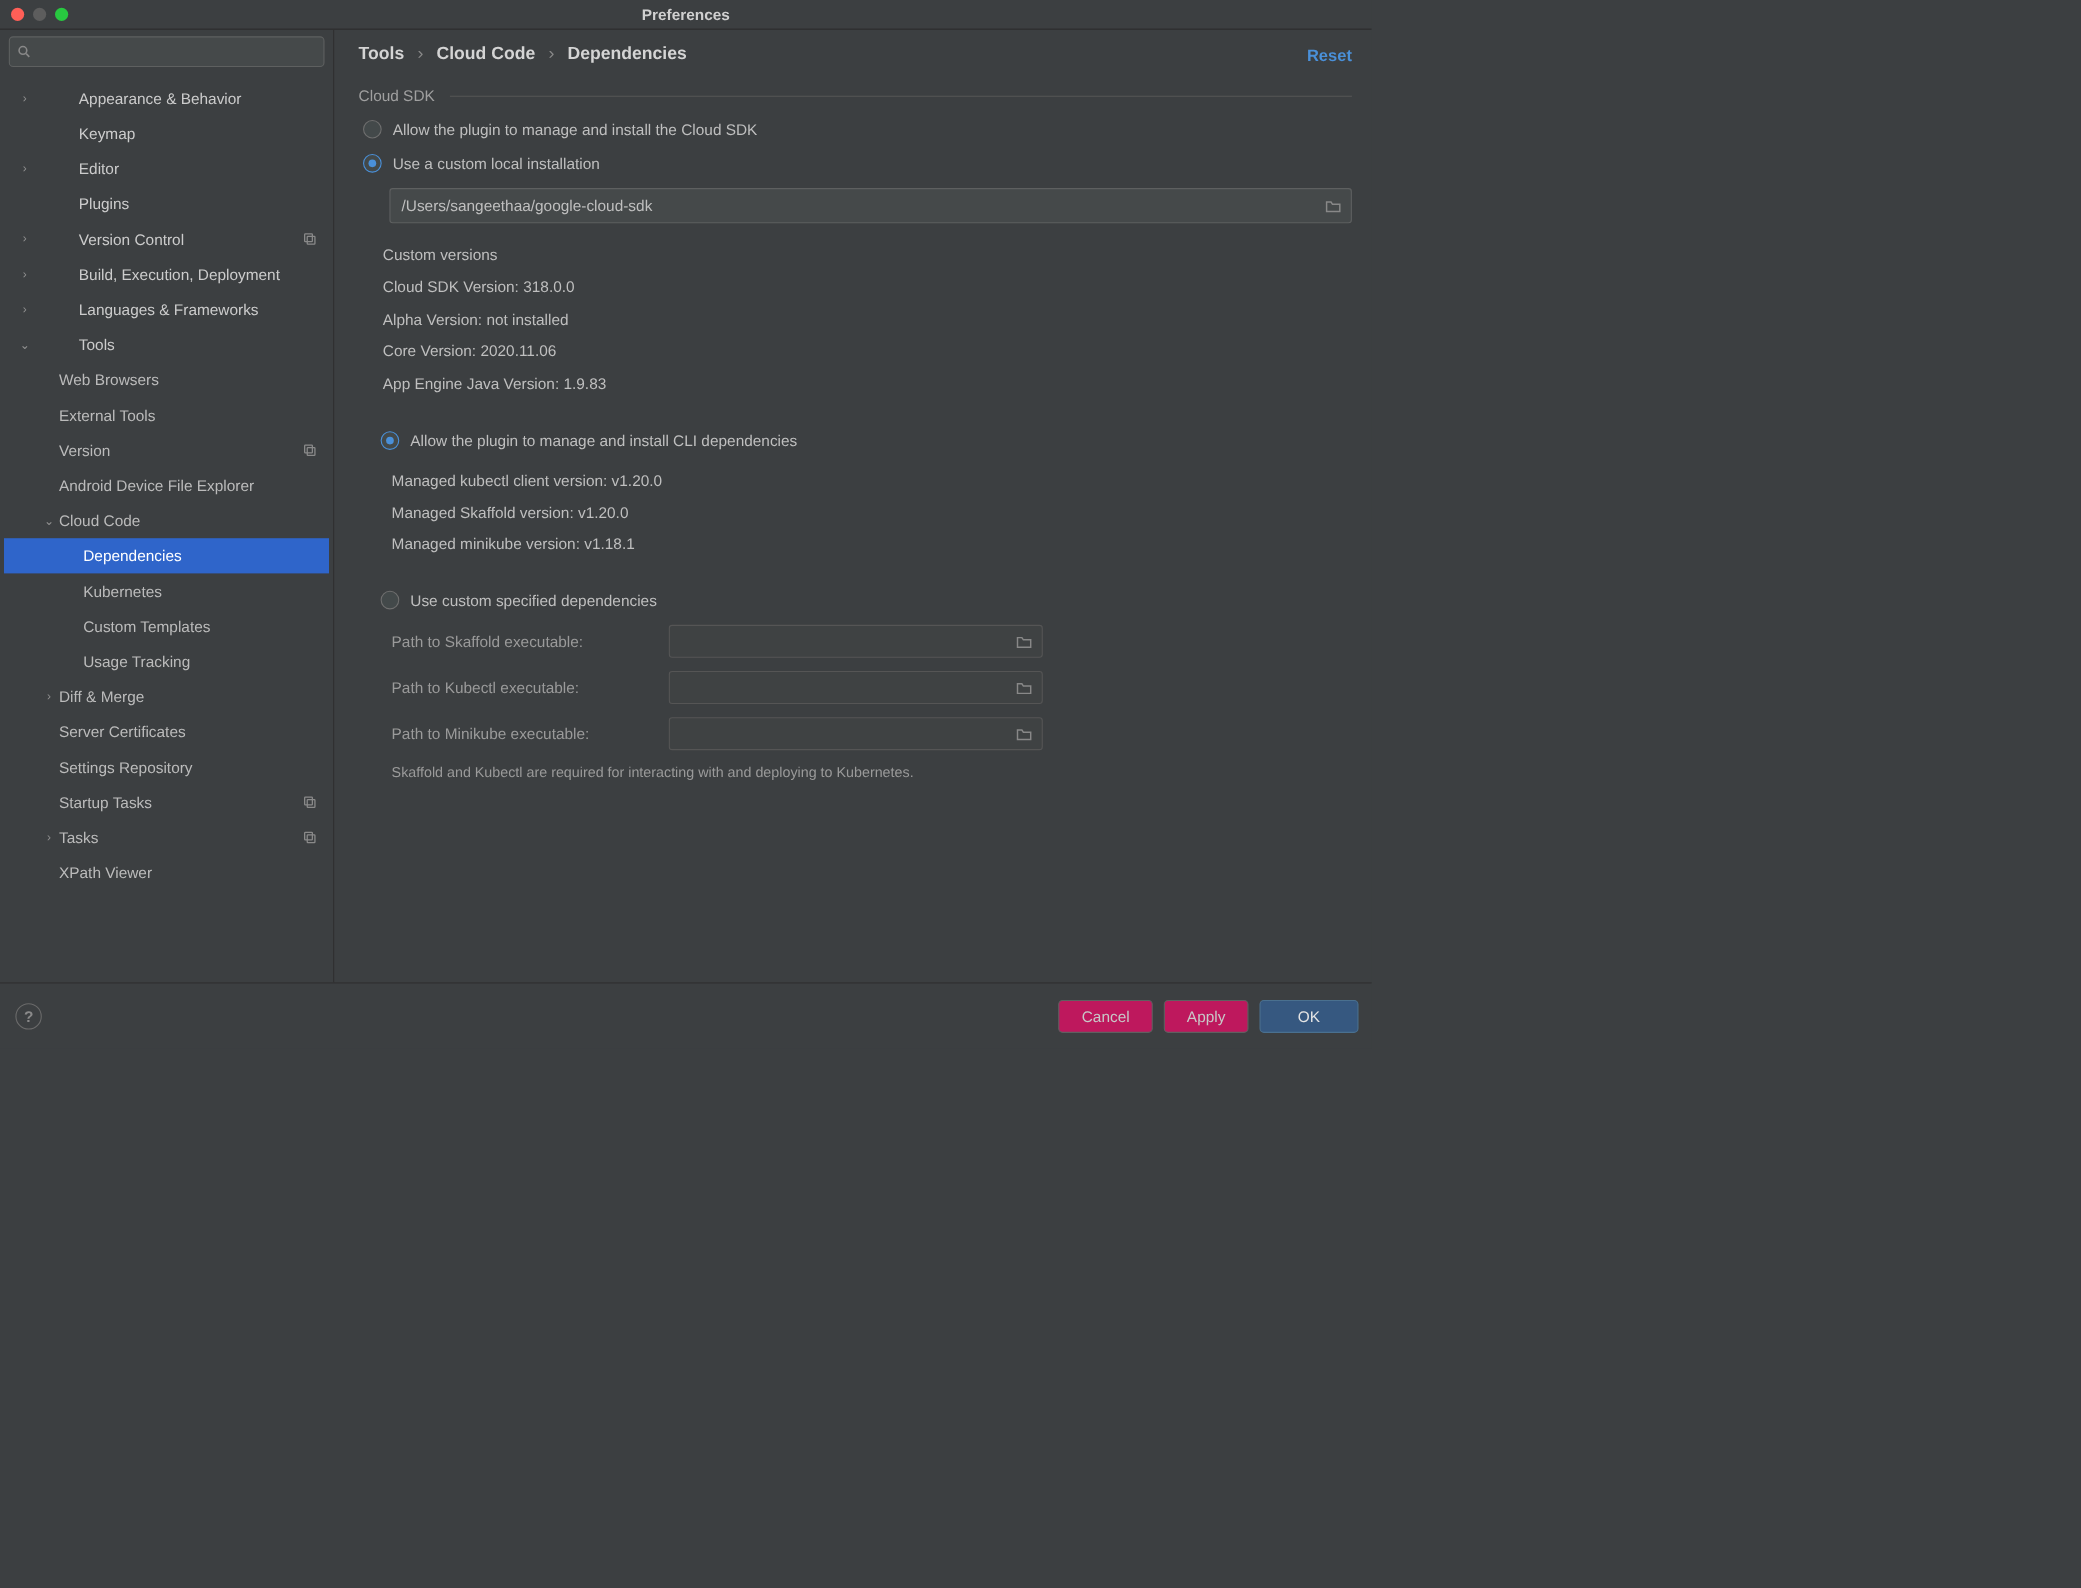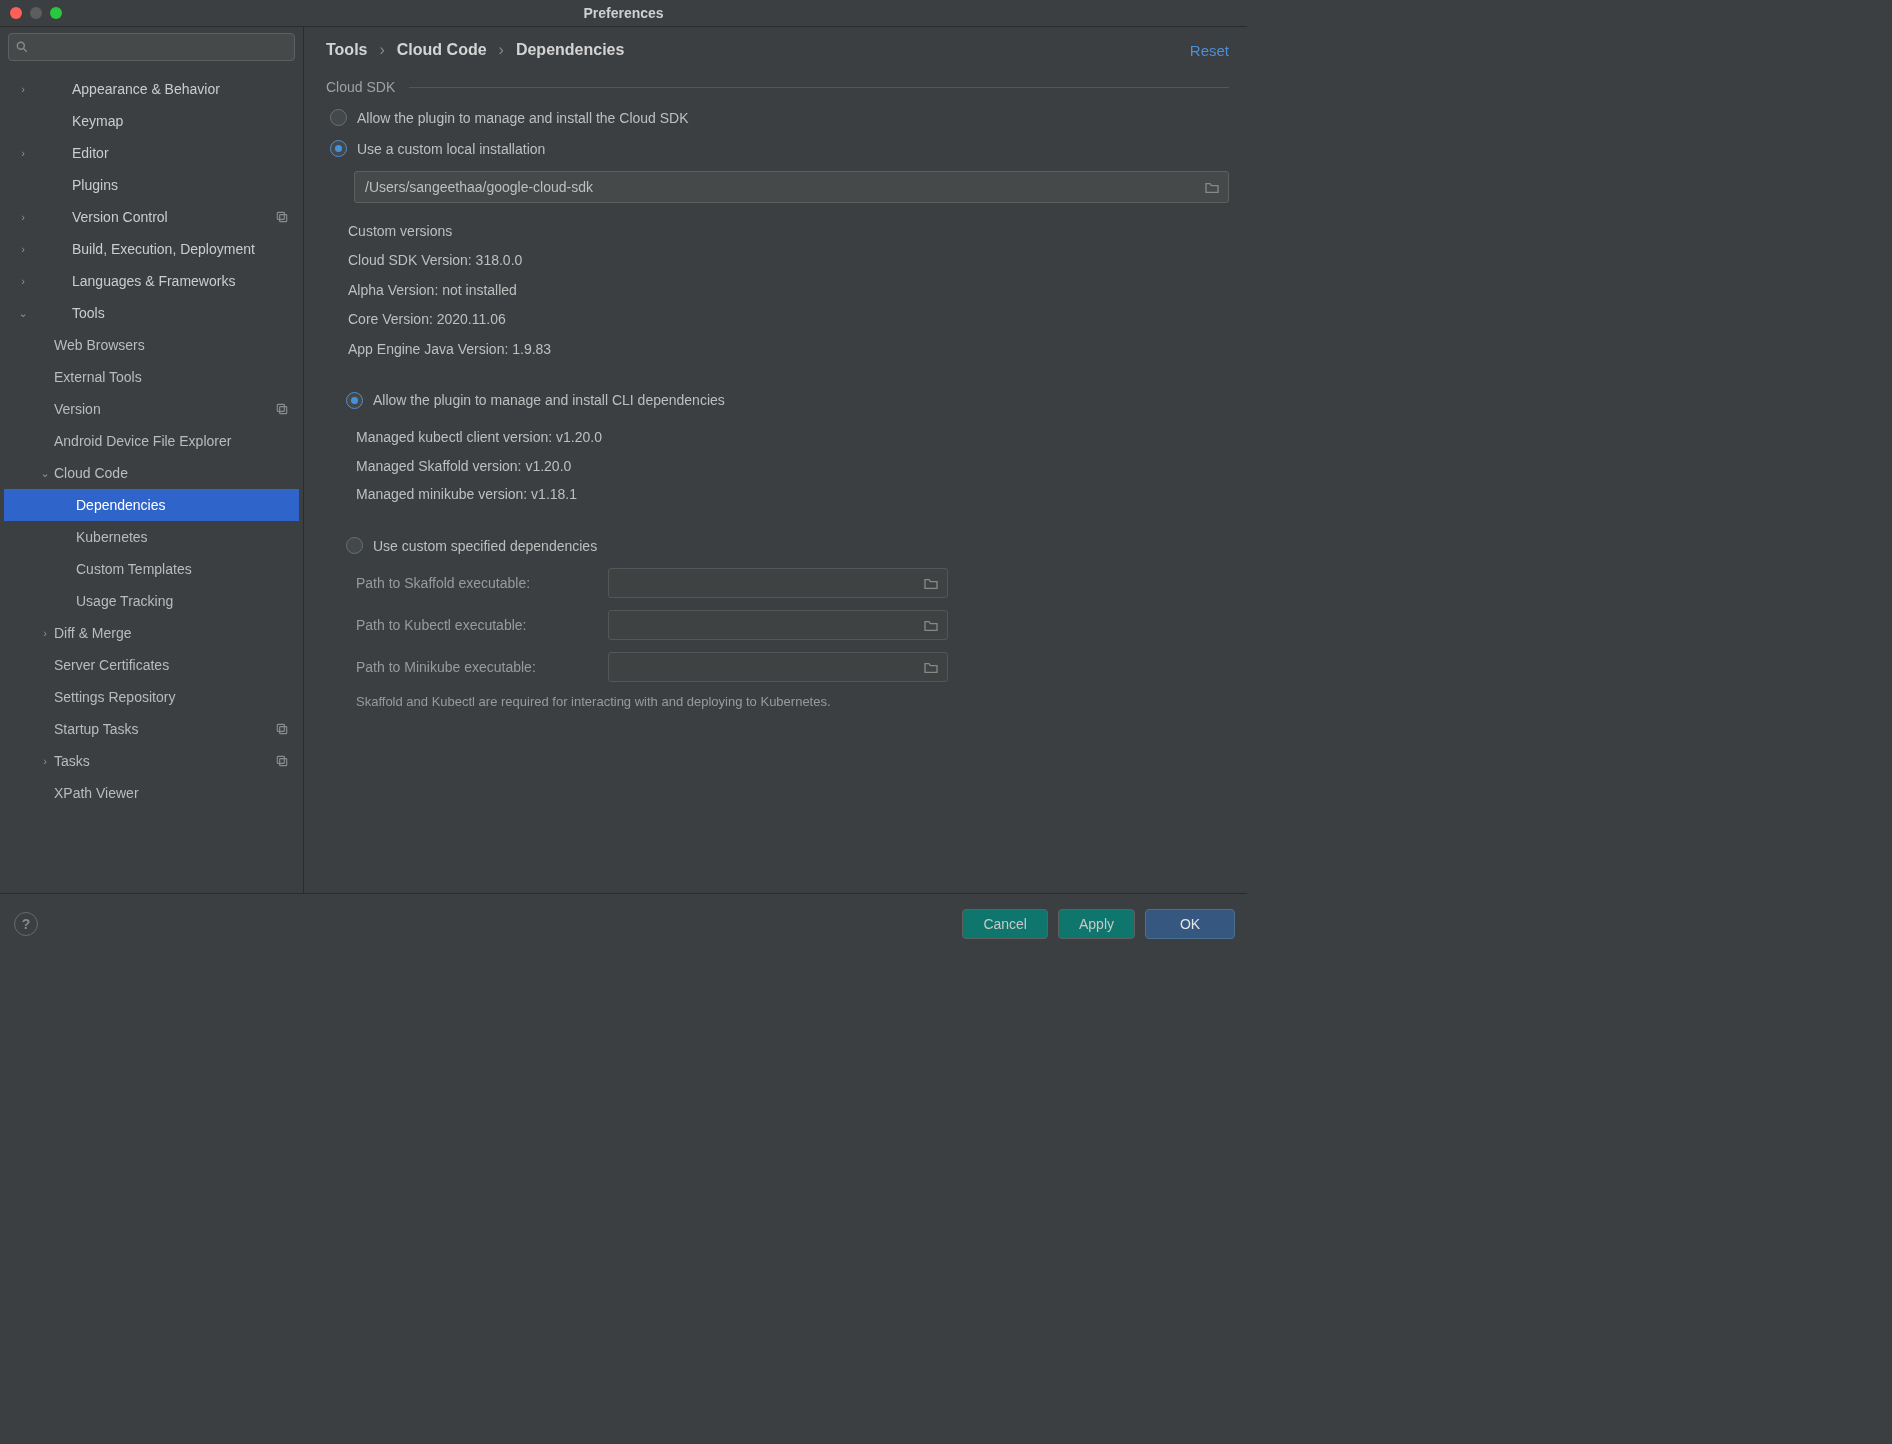--- a/index.html
+++ b/index.html
@@ -143,21 +143,21 @@
     gap: 12px;
     font-size: 16px;
     color: #d4d4d4;
     font-weight: 700;
   }
   .breadcrumb .sep { color: #888; font-weight: 400; }
   .reset-link {
     color: #4a90d9;
     font-size: 15px;
     cursor: pointer;
-    font-weight: 400;
+    font-weight: 700;
   }
 
   .section-header {
     display: flex;
     align-items: center;
     gap: 14px;
     margin: 10px 0 14px 0;
     color: #a0a0a0;
     font-size: 14px;
     text-align: center;
@@ -273,21 +273,21 @@
     font-size: 14px;
     cursor: pointer;
     font-weight: 700;
   }
   .footer-buttons { display: flex; gap: 10px; }
   .btn {
     height: 30px;
     padding: 0 20px;
     border-radius: 4px;
     border: 1px solid #5e6060;
-    background: #0f766e;
+    background: #be185d;
     color: #c8c8c8;
     font-size: 14px;
     cursor: pointer;
     display: flex;
     align-items: center;
     justify-content: center;
   }
   .btn.primary {
     background: #365880;
     border-color: #4a708f;

